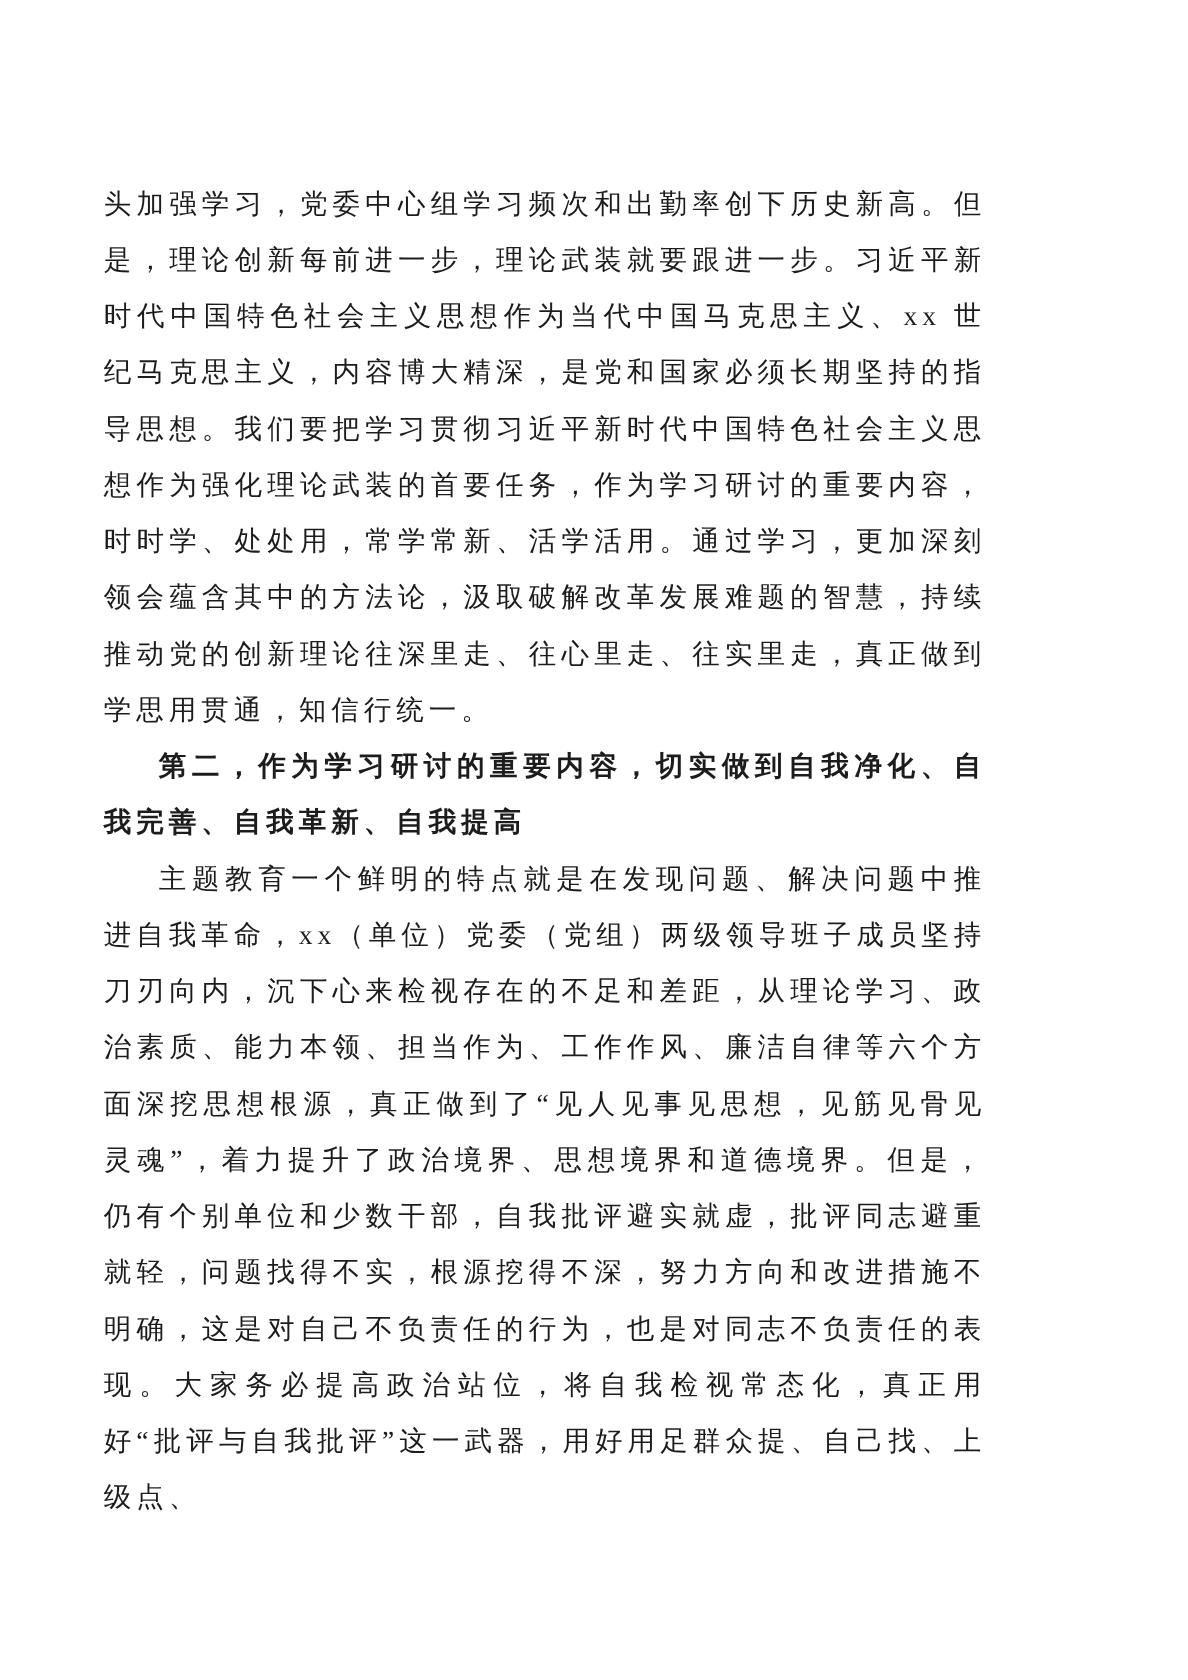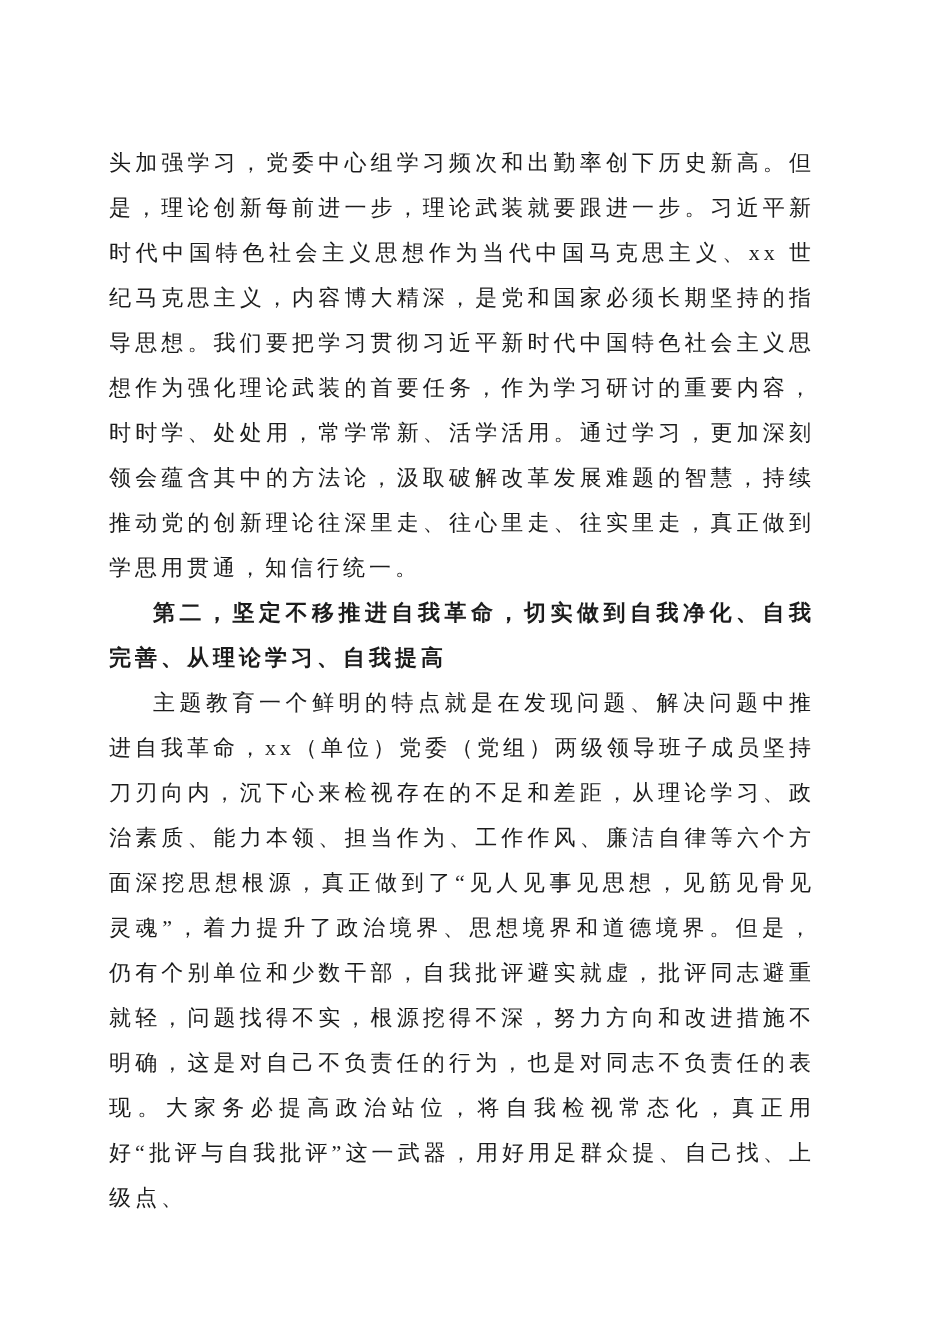--- a/index.html
+++ b/index.html
@@ -15,21 +15,21 @@
     overflow: hidden;
   }
   .page {
     position: absolute;
     top: 0;
     left: 0;
     width: 950px;
     height: 1336px;
     background: #ffffff;
     box-sizing: border-box;
-    padding: 140px 125px 0 109px;
+    padding: 140px 125px 0 83px;
   }
   .doc-body {
     width: 706px;
     color: #1c1c1c;
   }
   .para {
     margin: 0;
     padding: 0;
     font-size: 22px;
     line-height: 45px;
@@ -46,16 +46,16 @@
   .para.heading {
     font-weight: 700;
   }
 </style>
 </head>
 <body>
 
 <div class="page">
   <div class="doc-body">
     <p class="para">头加强学习，党委中心组学习频次和出勤率创下历史新高。但是，理论创新每前进一步，理论武装就要跟进一步。习近平新时代中国特色社会主义思想作为当代中国马克思主义、xx 世纪马克思主义，内容博大精深，是党和国家必须长期坚持的指导思想。我们要把学习贯彻习近平新时代中国特色社会主义思想作为强化理论武装的首要任务，作为学习研讨的重要内容，时时学、处处用，常学常新、活学活用。通过学习，更加深刻领会蕴含其中的方法论，汲取破解改革发展难题的智慧，持续推动党的创新理论往深里走、往心里走、往实里走，真正做到学思用贯通，知信行统一。</p>
-    <p class="para heading indent">第二，坚定不移推进自我革命，切实做到自我净化、自我完善、从理论学习、自我提高</p>
+    <p class="para heading indent">第二，作为学习研讨的重要内容，切实做到自我净化、自我完善、自我革新、自我提高</p>
     <p class="para indent">主题教育一个鲜明的特点就是在发现问题、解决问题中推进自我革命，xx（单位）党委（党组）两级领导班子成员坚持刀刃向内，沉下心来检视存在的不足和差距，从理论学习、政治素质、能力本领、担当作为、工作作风、廉洁自律等六个方面深挖思想根源，真正做到了“见人见事见思想，见筋见骨见灵魂”，着力提升了政治境界、思想境界和道德境界。但是，仍有个别单位和少数干部，自我批评避实就虚，批评同志避重就轻，问题找得不实，根源挖得不深，努力方向和改进措施不明确，这是对自己不负责任的行为，也是对同志不负责任的表现。大家务必提高政治站位，将自我检视常态化，真正用好“批评与自我批评”这一武器，用好用足群众提、自己找、上级点、</p>
   </div>
 </div>
 
 </body></html>

